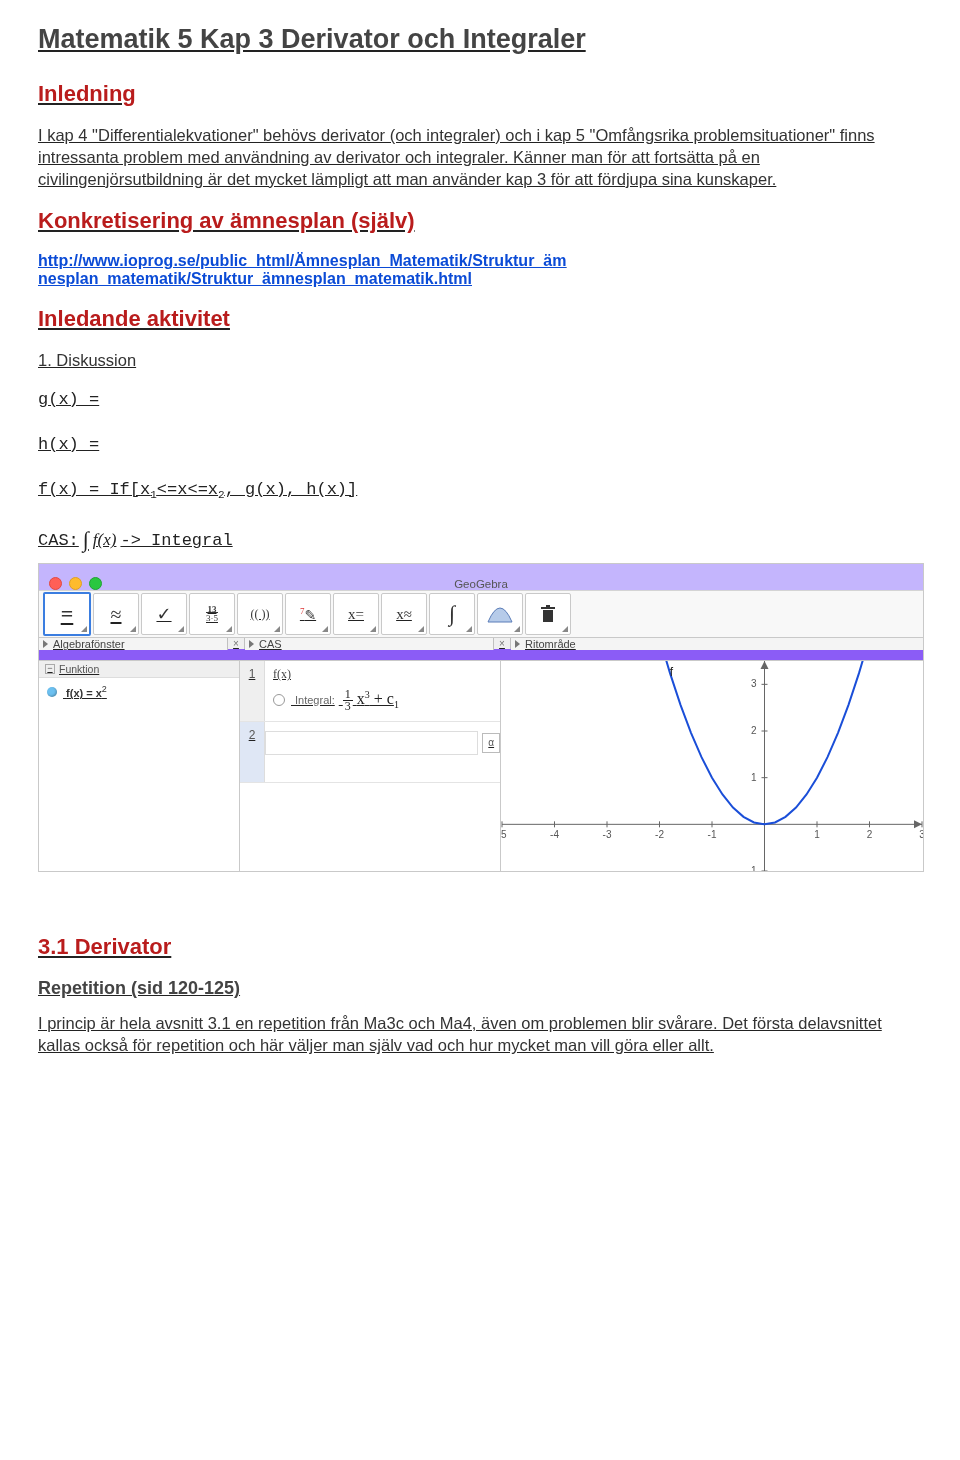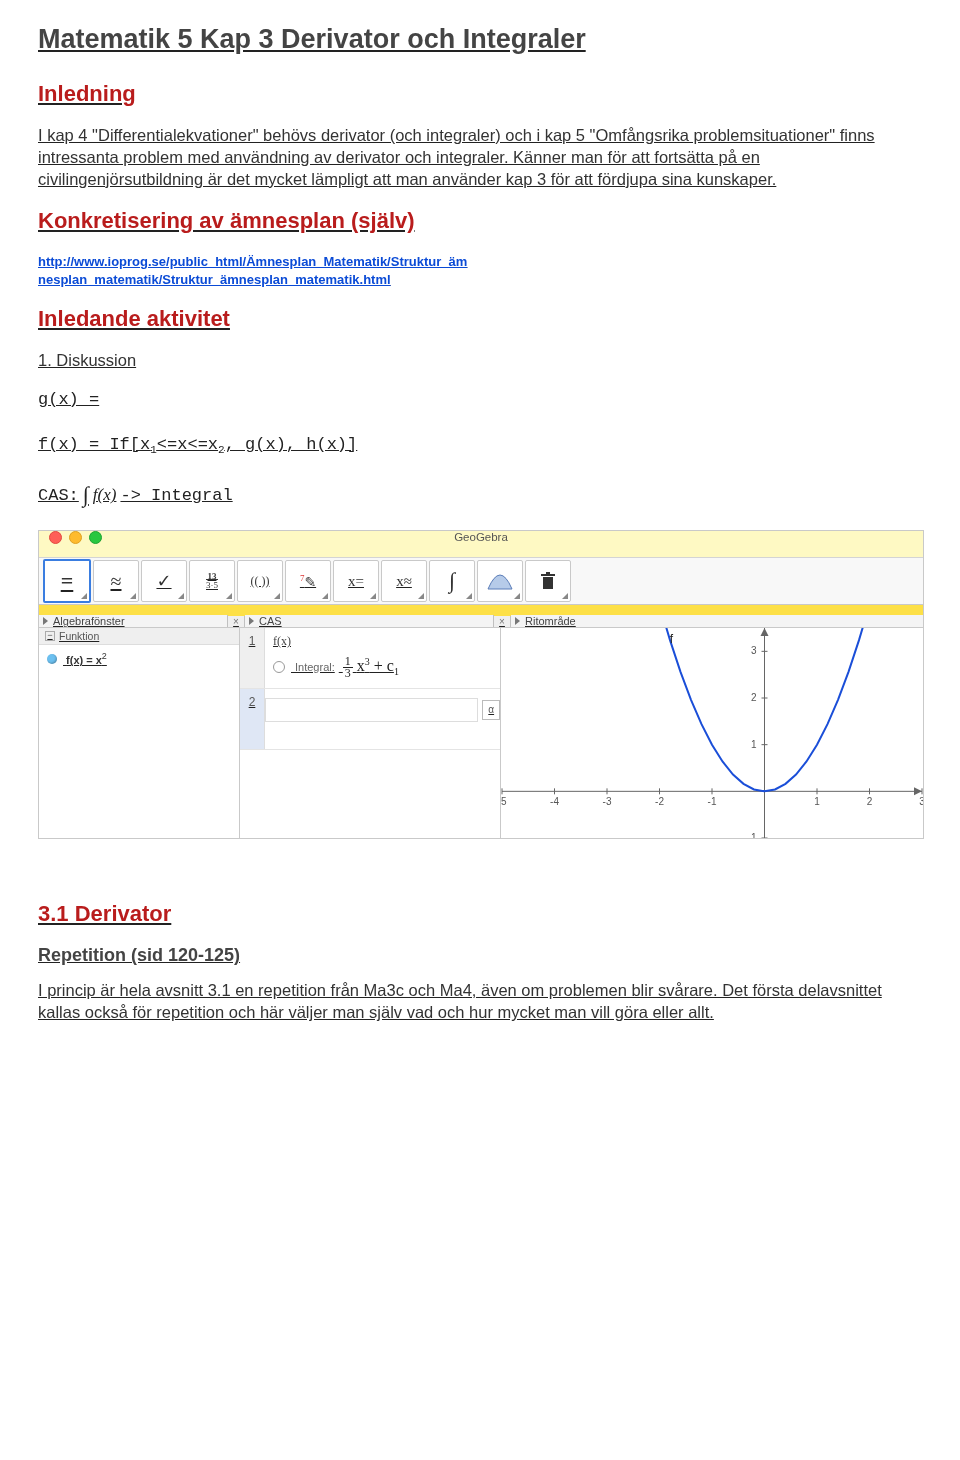--- a/index.html
+++ b/index.html
@@ -34,56 +34,56 @@
   }
   p.body {
     font-size: 16.5px;
     line-height: 1.32;
     margin: 0 0 18px 0;
     color: #333;
   }
   a.link {
     color: #0b4bd6;
     text-decoration: underline;
-    font-size: 13px;
+    font-size: 16px;
     font-weight: bold;
     word-break: break-all;
   }
   .linkwrap { margin: 0 0 18px 0; }
   .mono {
     font-family: "Courier New", monospace;
     font-size: 17px;
     color: #222;
     margin: 10px 0 26px 0;
   }
   .mono .sub { font-size: 11px; vertical-align: sub; }
   .casline {
     font-family: "Times New Roman", serif;
     font-size: 17px;
-    margin: 0 0 22px 0;
+    margin: 0 0 10px 0;
     display: flex;
     align-items: center;
     gap: 4px;
   }
   .casline .mono2 { font-family: "Courier New", monospace; font-size: 17px; }
   .casline .intsign { font-size: 22px; font-style: italic; }
   .casline .fx { font-style: italic; }
 
   
   .gg-window {
     border: 1px solid #c9c9c9;
     width: 100%;
     background: #ececec;
     font-family: Arial, sans-serif;
   }
   .gg-titlebar {
     height: 26px;
-    background: #fef9c3;
-    display: flex;
-    align-items: flex-start;
+    background: #c4b5fd;
+    display: flex;
+    align-items: flex-end;
     position: relative;
     border-bottom: 1px solid #d4d4d4;
   }
   .traffic {
     display: flex;
     gap: 7px;
     padding-left: 10px;
   }
   .dot { width: 11px; height: 11px; border-radius: 50%; }
   .dot.red { background: #ff5f57; border: 1px solid #e24940; }
@@ -119,24 +119,24 @@
   .toolbtn .tri {
     position: absolute; right: 2px; bottom: 2px;
     width: 0; height: 0;
     border-left: 6px solid transparent;
     border-bottom: 6px solid #888;
   }
   .toolbtn svg { display: block; }
 
   .gg-tabs {
     height: 22px;
-    background: #fde047;
+    background: #8b5cf6;
     border-bottom: 1px solid #c9c9c9;
     display: flex;
-    align-items: flex-end;
+    align-items: flex-start;
     font-size: 11px;
     color: #444;
   }
   .tab {
     display: flex; align-items: center; gap: 3px;
     padding: 0 8px 0 4px;
     border-right: 1px solid #c0c0c0;
     background: #f4f4f4;
   }
   .tab .tri2 {
@@ -212,20 +212,21 @@
       <span>http://www.ioprog.se/public_html/Ämnesplan_Matematik/Struktur_äm</span><br>
       <span>nesplan_matematik/Struktur_ämnesplan_matematik.html</span>
     </a>
   </div>
 
   <h2 class="section">Inledande aktivitet</h2>
 
   <p class="body">1. Diskussion</p>
 
   <div class="mono">g(x) =</div>
+  <div class="mono">h(x) =</div>
   <div class="mono">
     <span>f(x) = If[x</span><span class="sub">1</span><span>&lt;=x&lt;=x</span><span class="sub">2</span><span>, g(x), h(x)]</span>
   </div>
 
   <div class="casline">
     <span class="mono2">CAS: </span>
     <span class="intsign">∫</span>
     <span class="fx">f(x)</span>
     <span class="mono2"> -&gt; Integral</span>
   </div>

